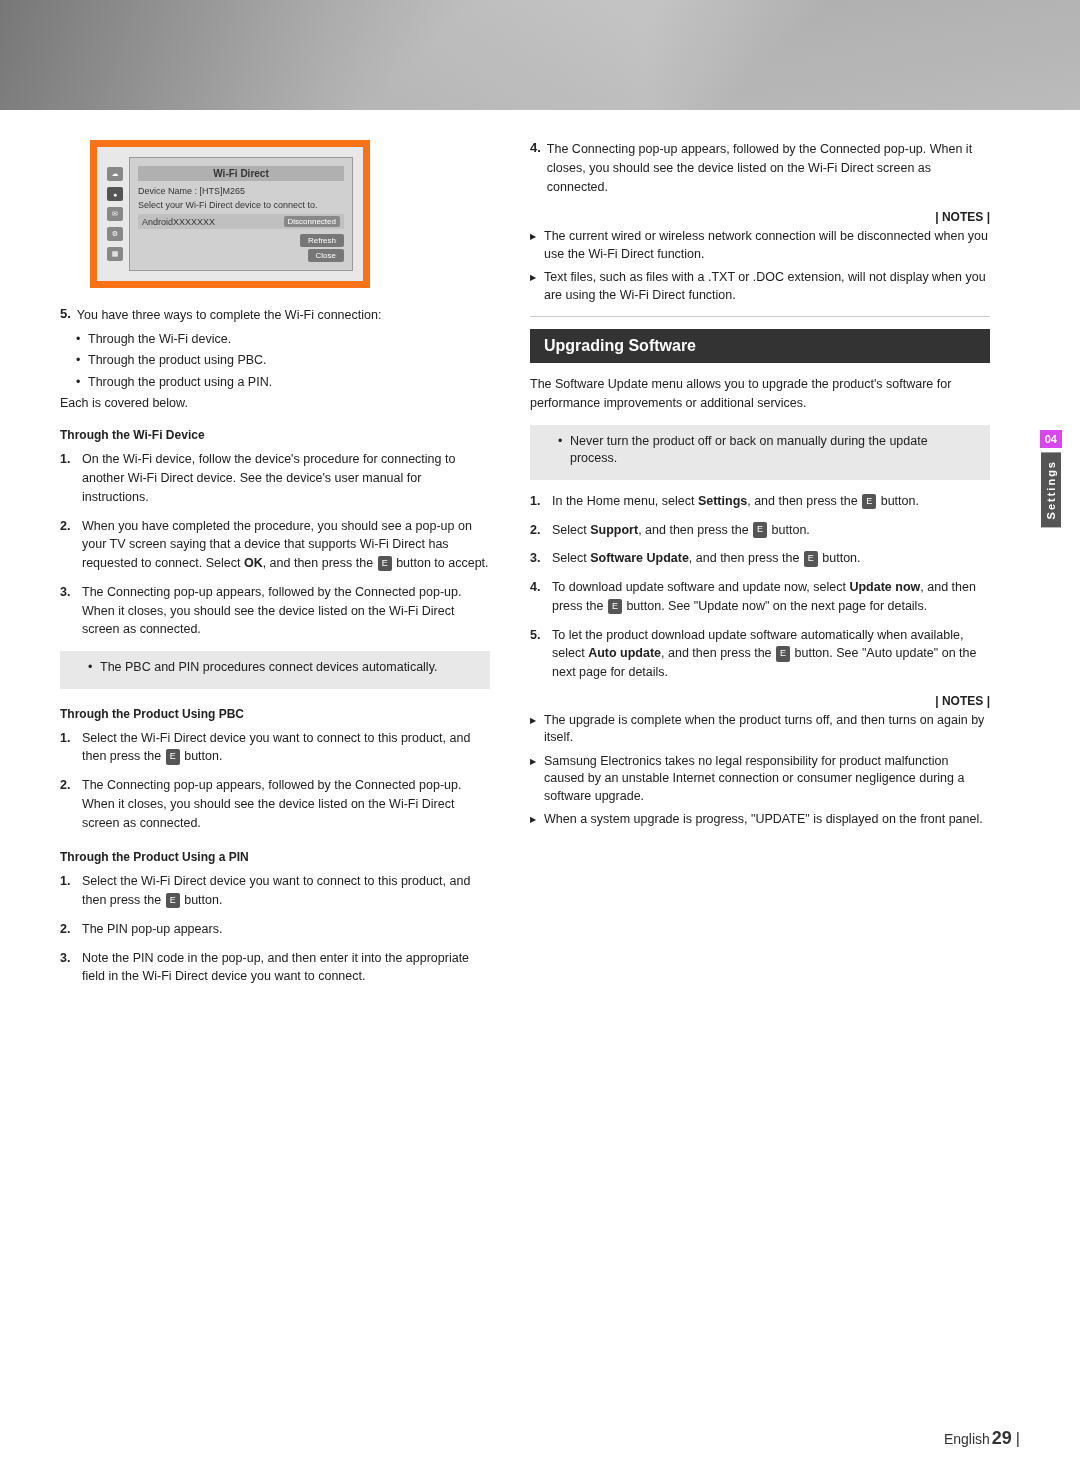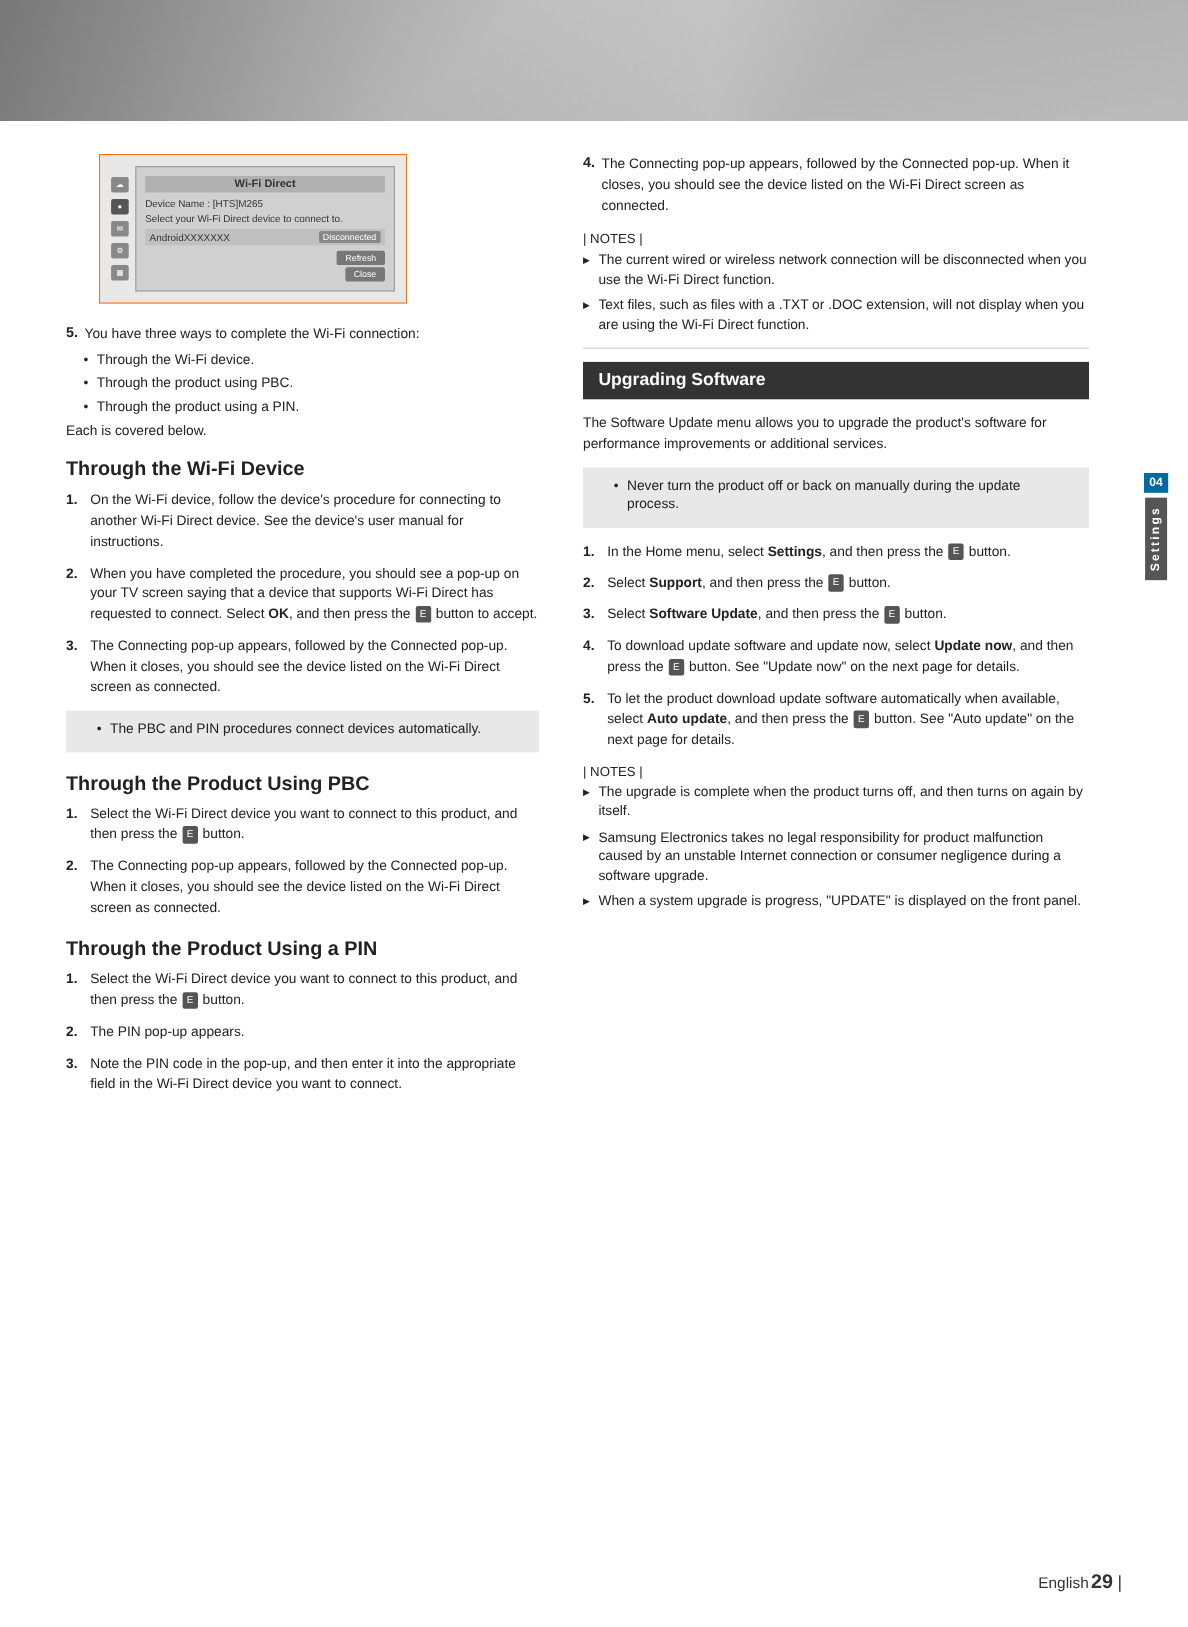--- a/index.html
+++ b/index.html
@@ -43,21 +43,21 @@
     }
 
     
     .right-col {
       flex: 1;
       padding-right: 30px;
     }
 
     
     .wifi-direct-box {
-      border: 1px solid #f97316;
+      border: 7px solid #f97316;
       background: #e8e8e8;
       padding: 10px;
       margin-bottom: 18px;
       width: 280px;
       margin-left: 30px;
     }
     .wifi-direct-inner {
       background: #d0d0d0;
       border: 1px solid #999;
       padding: 8px;
@@ -165,21 +165,21 @@
       line-height: 1.4;
     }
     .bullet-list li::before {
       content: '•';
       position: absolute;
       left: 0;
     }
 
     
     .section-heading {
-      font-size: 18px;
+      font-size: 12px;
       font-weight: bold;
       margin-bottom: 8px;
       margin-top: 18px;
     }
     .section-heading:first-child {
       margin-top: 0;
     }
 
     
     .upgrade-header {
@@ -190,23 +190,24 @@
       padding: 8px 14px;
       margin-bottom: 12px;
     }
 
     
     .notes-box {
       border-left: none;
       margin: 12px 0;
     }
     .notes-label {
-      font-weight: normal;
+      font-weight: bold;
       font-size: 12px;
       margin-bottom: 4px;
+      text-align: right;
     }
     .notes-label::before {
       content: '| ';
     }
     .notes-label::after {
       content: ' |';
     }
 
     
     .arrow-list {
@@ -285,21 +286,21 @@
     .vertical-section-label {
       position: absolute;
       right: 18px;
       top: 430px;
       display: flex;
       flex-direction: column;
       align-items: center;
       gap: 4px;
     }
     .section-num-box {
-      background: #0369a1;
+      background: #d946ef;
       color: #fff;
       font-size: 11px;
       font-weight: bold;
       padding: 3px 5px;
       writing-mode: horizontal-tb;
     }
     .section-settings-label {
       writing-mode: vertical-rl;
       text-orientation: mixed;
       transform: rotate(180deg);

